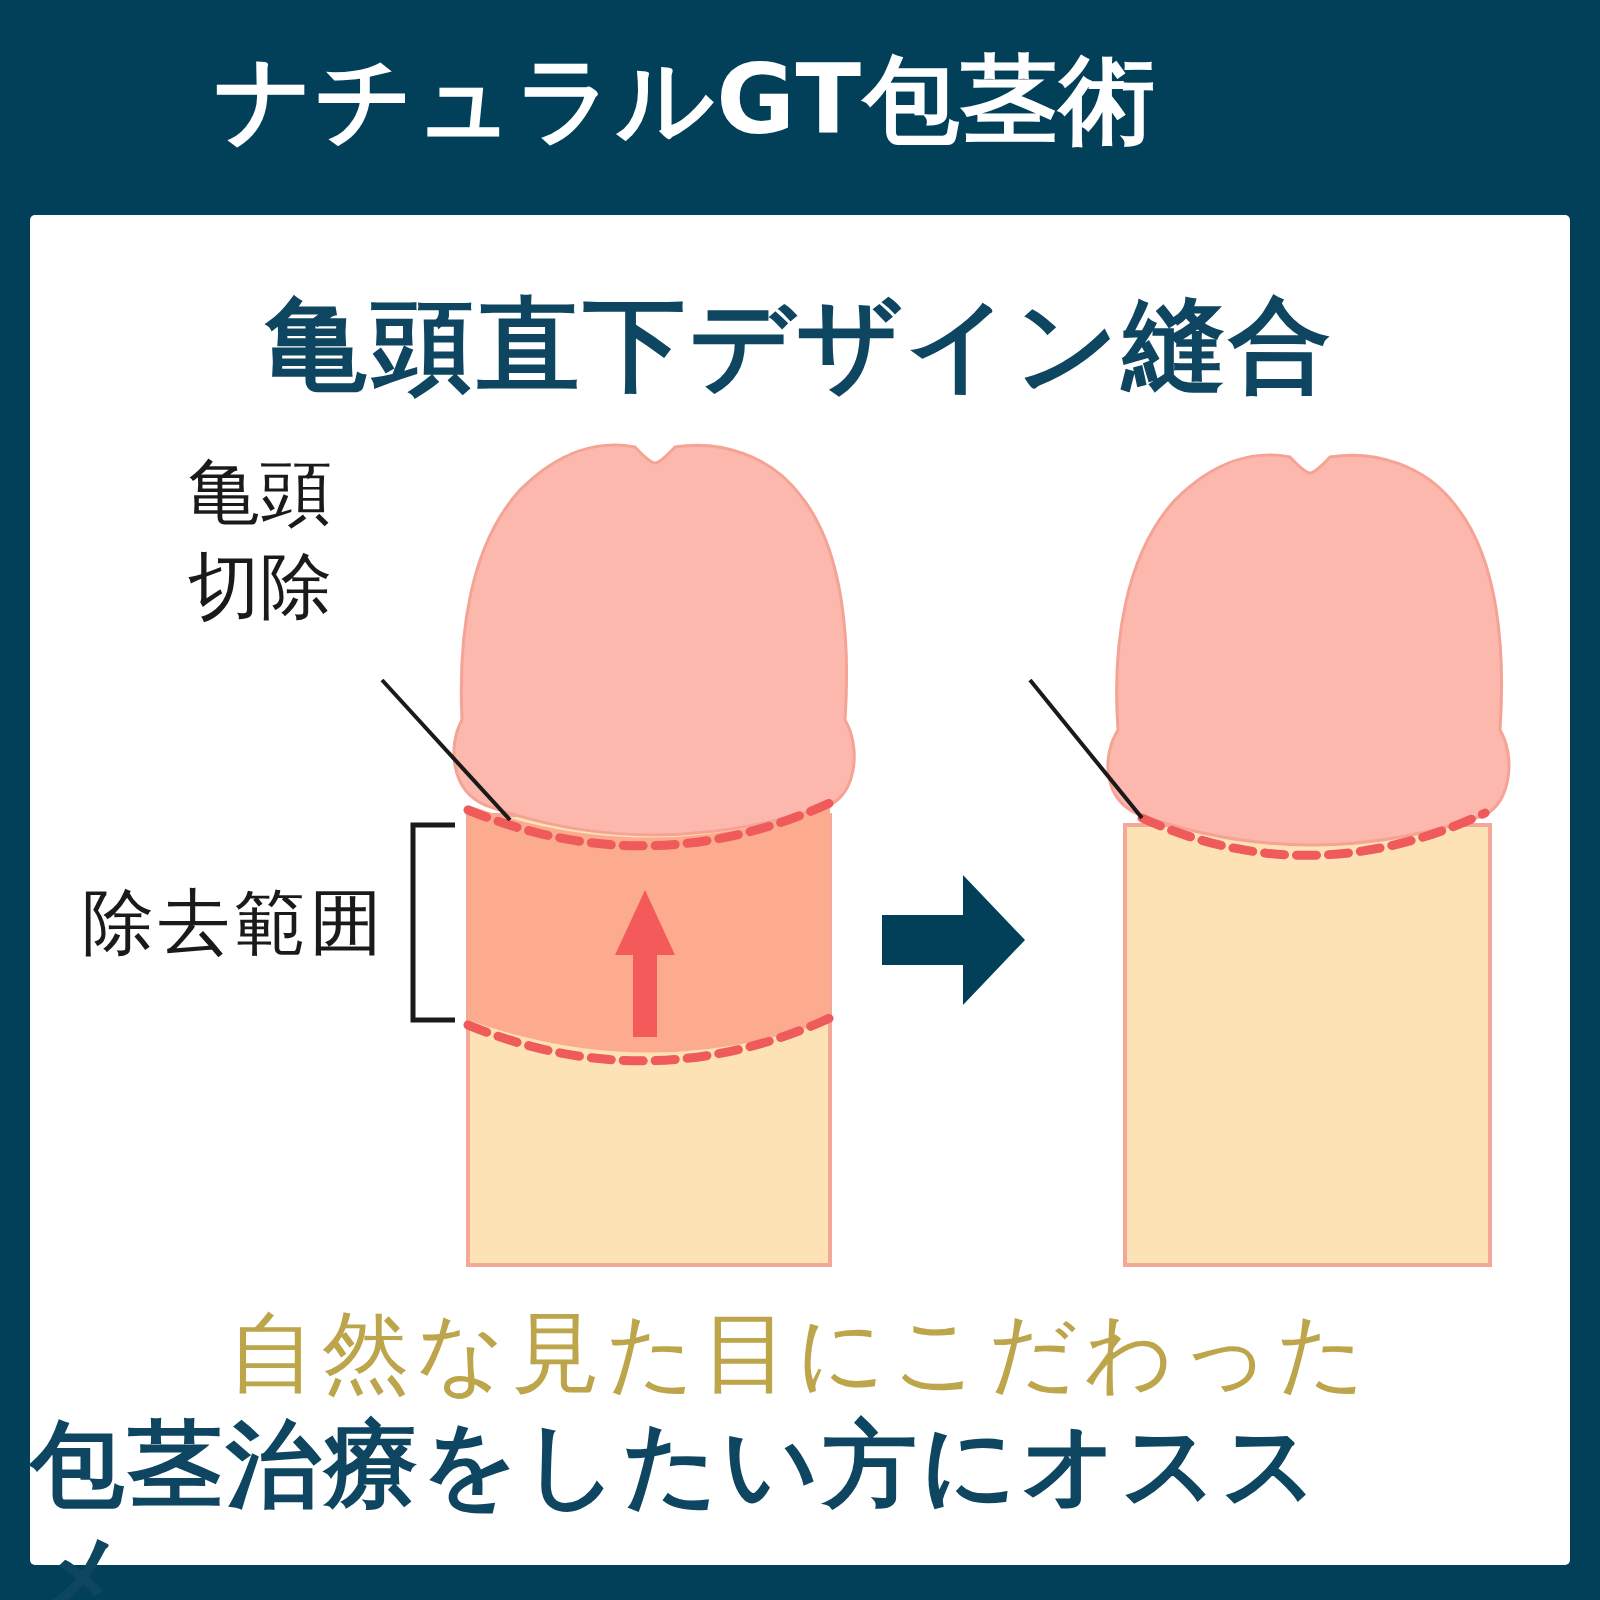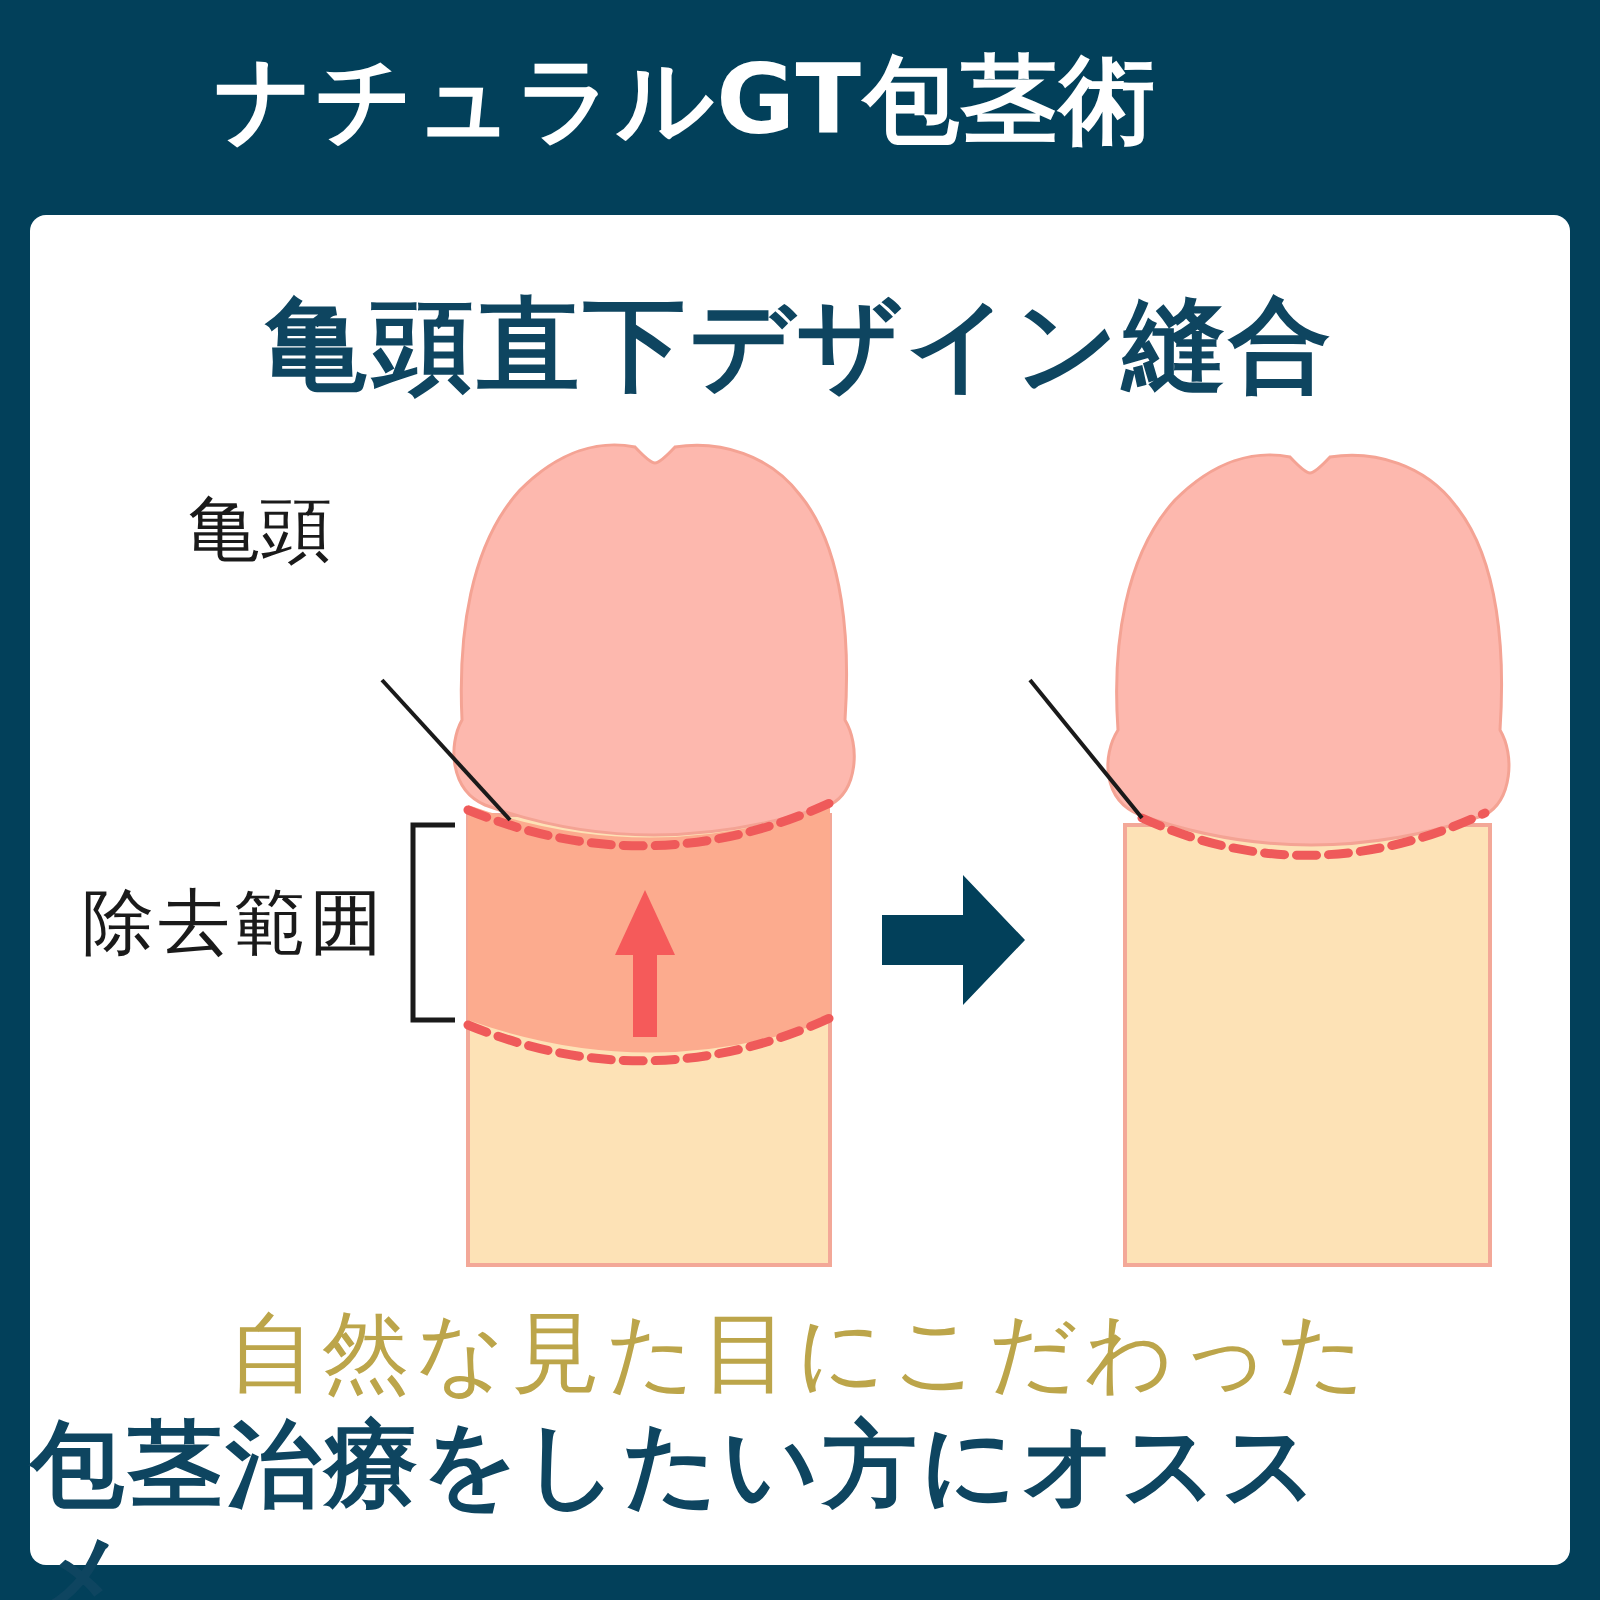--- a/index.html
+++ b/index.html
@@ -16,42 +16,42 @@
       color: #ffffff;
       font-size: 96px; font-weight: bold;
       letter-spacing: 2px;
       line-height: 120px;
     }
     .card {
       position: absolute;
       left: 30px; top: 215px;
       width: 1540px; height: 1350px;
       background: #ffffff;
-      border-radius: 16px;
+      border-radius: 5px;
     }
     .heading {
       position: absolute; left: 0; top: 70px; width: 1540px;
       text-align: center;
       color: #0e4560;
       font-size: 102px; font-weight: bold;
       letter-spacing: 4px;
       line-height: 120px;
     }
     .diagram {
       position: absolute; left: 0; top: 0; width: 1540px; height: 1350px;
     }
     .label {
       position: absolute;
       color: #1a1a1a;
       font-size: 72px;
       line-height: 94px;
       text-align: center;
       white-space: nowrap;
     }
-    .label-cut { left: 30px; top: 230px; width: 400px; margin-top: 37px; }
+    .label-cut { left: 30px; top: 230px; width: 400px; }
     .label-range { left: 22px; top: 660px; width: 340px; text-align: left; letter-spacing: 4px; margin-left: 30px; }
     .label-suture { left: 830px; top: 265px; width: 260px; }
     .bottom-line1 {
       position: absolute; left: 0; top: 1085px; width: 1540px;
       text-align: center;
       color: #bca54a;
       font-size: 88px; font-weight: normal;
       letter-spacing: 6px;
       line-height: 105px;
     }
@@ -116,20 +116,21 @@
                C1470 345 1475 440 1470 515
                C1485 540 1482 585 1455 600
                Q1280 660 1110 600 Z" fill="#fdb8ae" stroke="#f4a394" stroke-width="3"></path>
       <path d="M1112 603 Q1280 680 1455 598" fill="none" stroke="#ef5a5a" stroke-width="9" stroke-dasharray="20 12" stroke-linecap="round"></path>
       <line x1="1000" y1="465" x2="1112" y2="603" stroke="#1a1a1a" stroke-width="4"></line>
     </g>
   </svg>
 
   <div class="label label-cut">
     <div>亀頭</div>
+    <div>切除</div>
   </div>
 
   <div class="label label-range">除去範囲</div>
 
 
   <div class="bottom-line1">自然な見た目にこだわった</div>
   <div class="bottom-line2">包茎治療をしたい方にオススメ</div>
 </div>
 
 </body></html>

